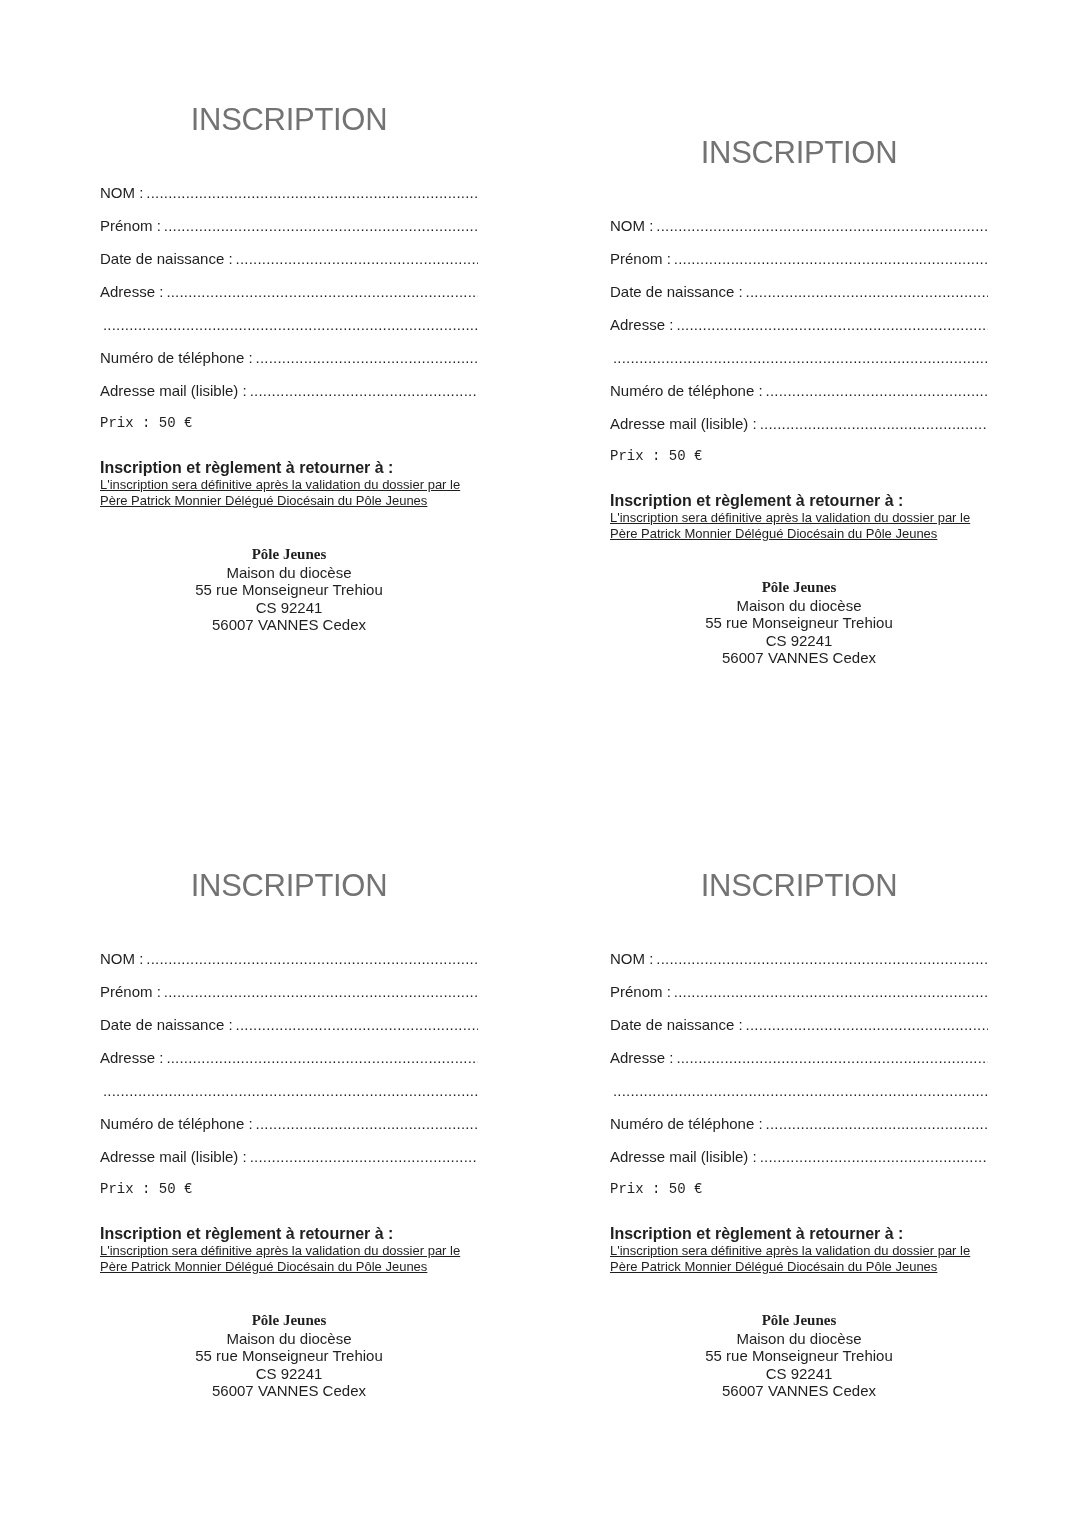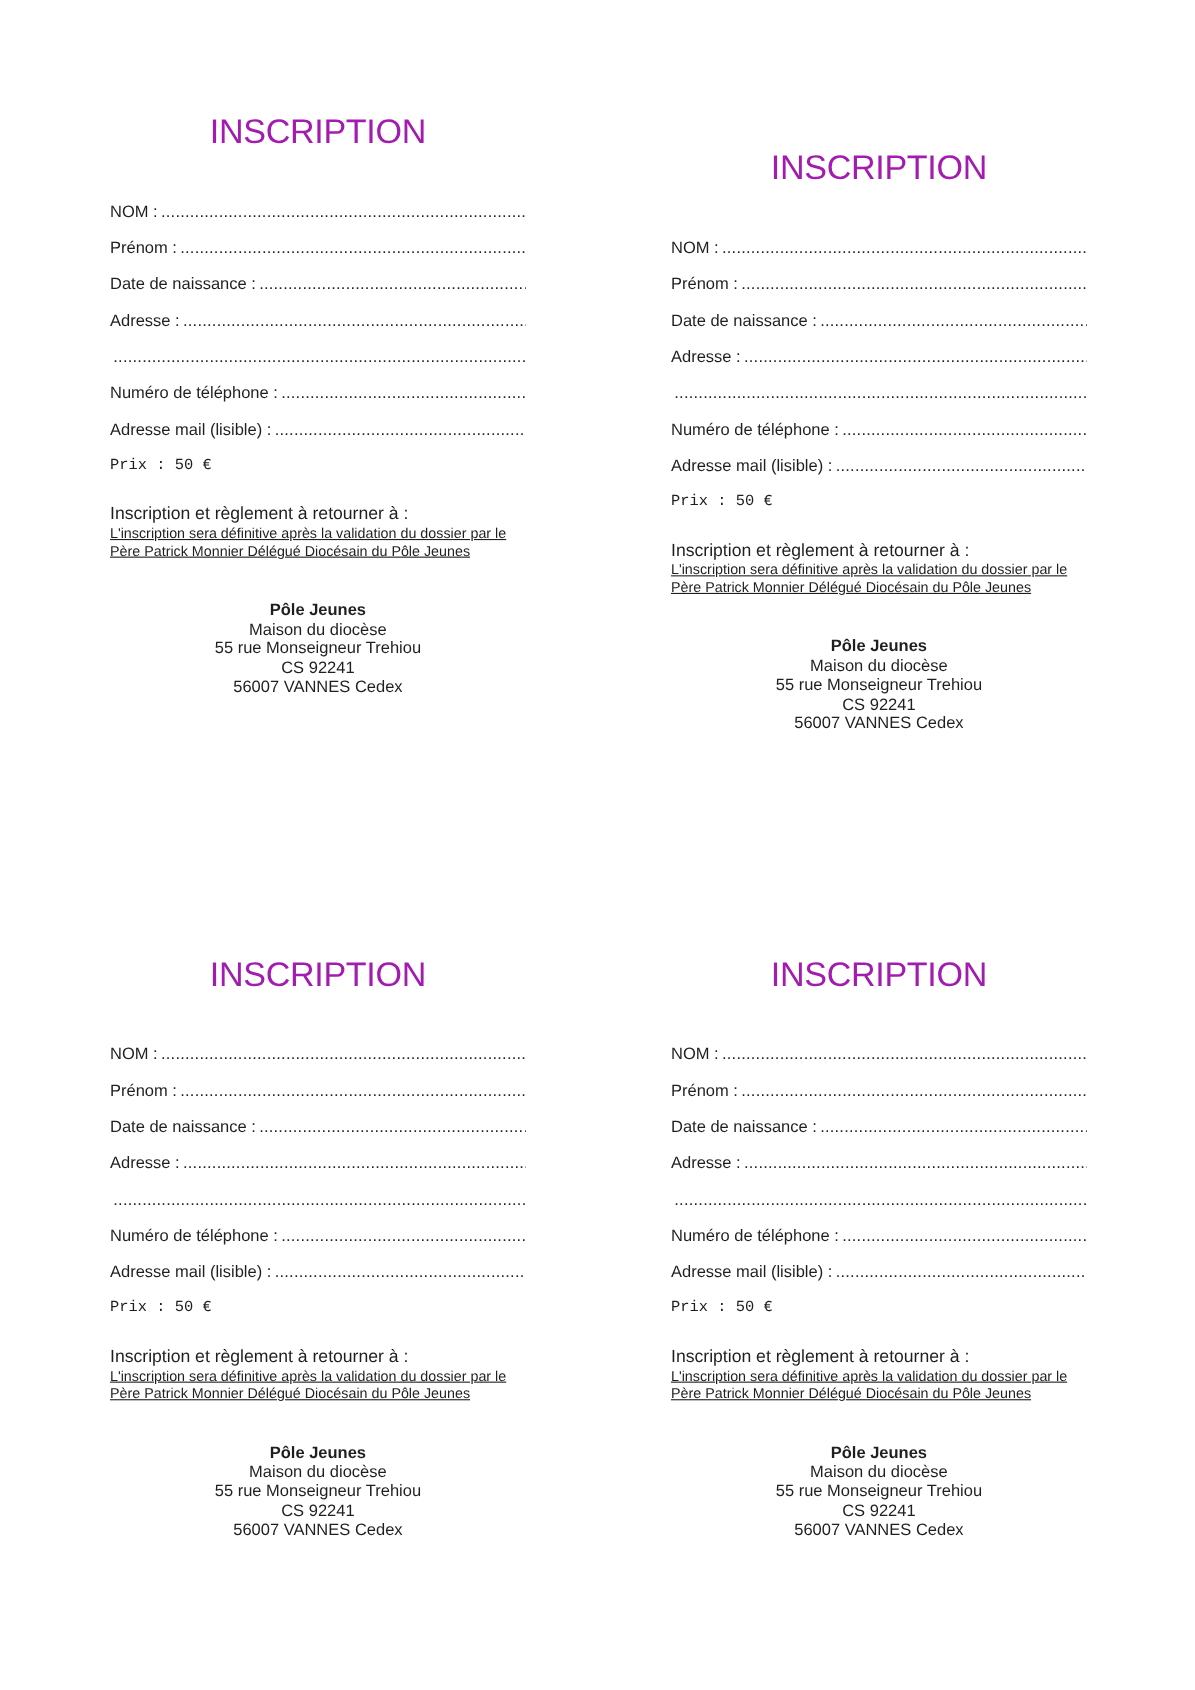--- a/index.html
+++ b/index.html
@@ -23,21 +23,21 @@
   .form-tl { left: 100px; top: 104px; }
   .form-tr { left: 610px; top: 137px; }
   .form-bl { left: 100px; top: 870px; }
   .form-br { left: 610px; top: 870px; }
 
   .form-title {
     font-size: 31px;
     line-height: 32px;
     text-align: center;
     letter-spacing: -0.3px;
-    color: #a21caf;
+    color: #737373;
     white-space: nowrap;
   }
   .fields { margin-top: 47px; }
   .field-row {
     display: flex;
     align-items: flex-start;
     height: 20px;
     margin-bottom: 13px;
     font-size: 15px;
     line-height: 20px;
@@ -54,34 +54,35 @@
   .price {
     margin-top: 0px;
     font-size: 14px;
     line-height: 18px;
     font-family: Liberation Mono, monospace;
   }
   .return-heading {
     margin-top: 27px;
     font-size: 16px;
     line-height: 18px;
+    font-weight: bold;
   }
   .return-note {
     font-size: 13px;
     line-height: 16px;
     white-space: nowrap;
     text-decoration: underline;
   }
   .address {
     margin-top: 37px;
     text-align: center;
     font-size: 15px;
     line-height: 17.5px;
   }
-  .address-name { font-weight: bold; }
+  .address-name { font-weight: bold; font-family: Liberation Serif, serif; }
 </style>
 </head>
 <body>
 
 <div class="page">
   <section class="form form-tl">
   <div class="form-title">INSCRIPTION</div>
   <div class="fields">
     <div class="field-row">
       <span class="field-label">NOM :</span>

